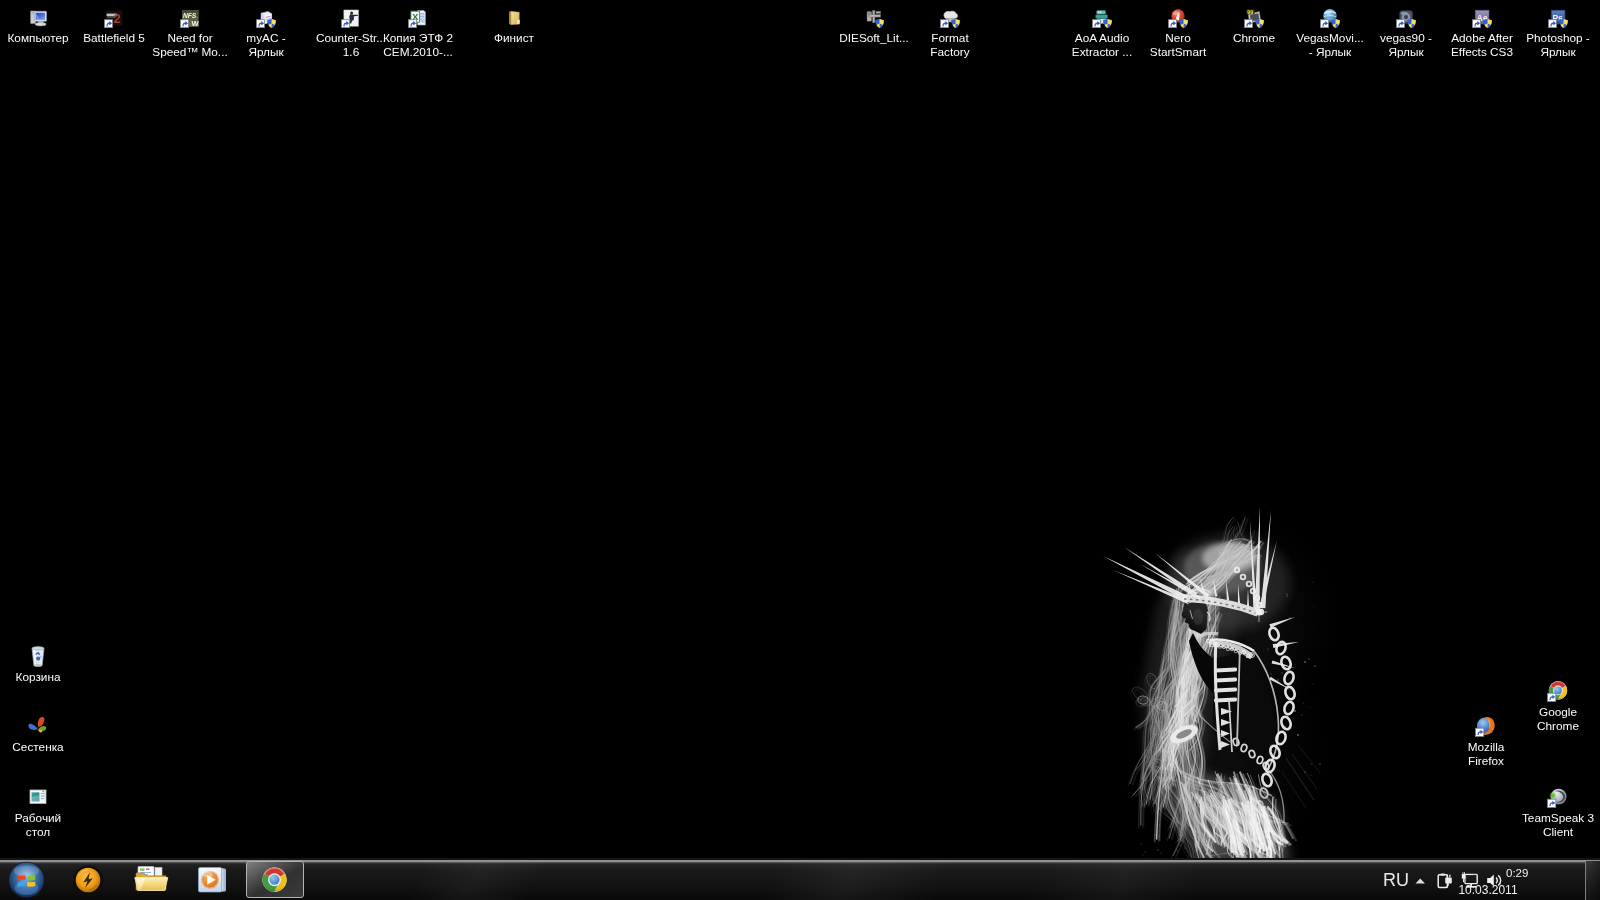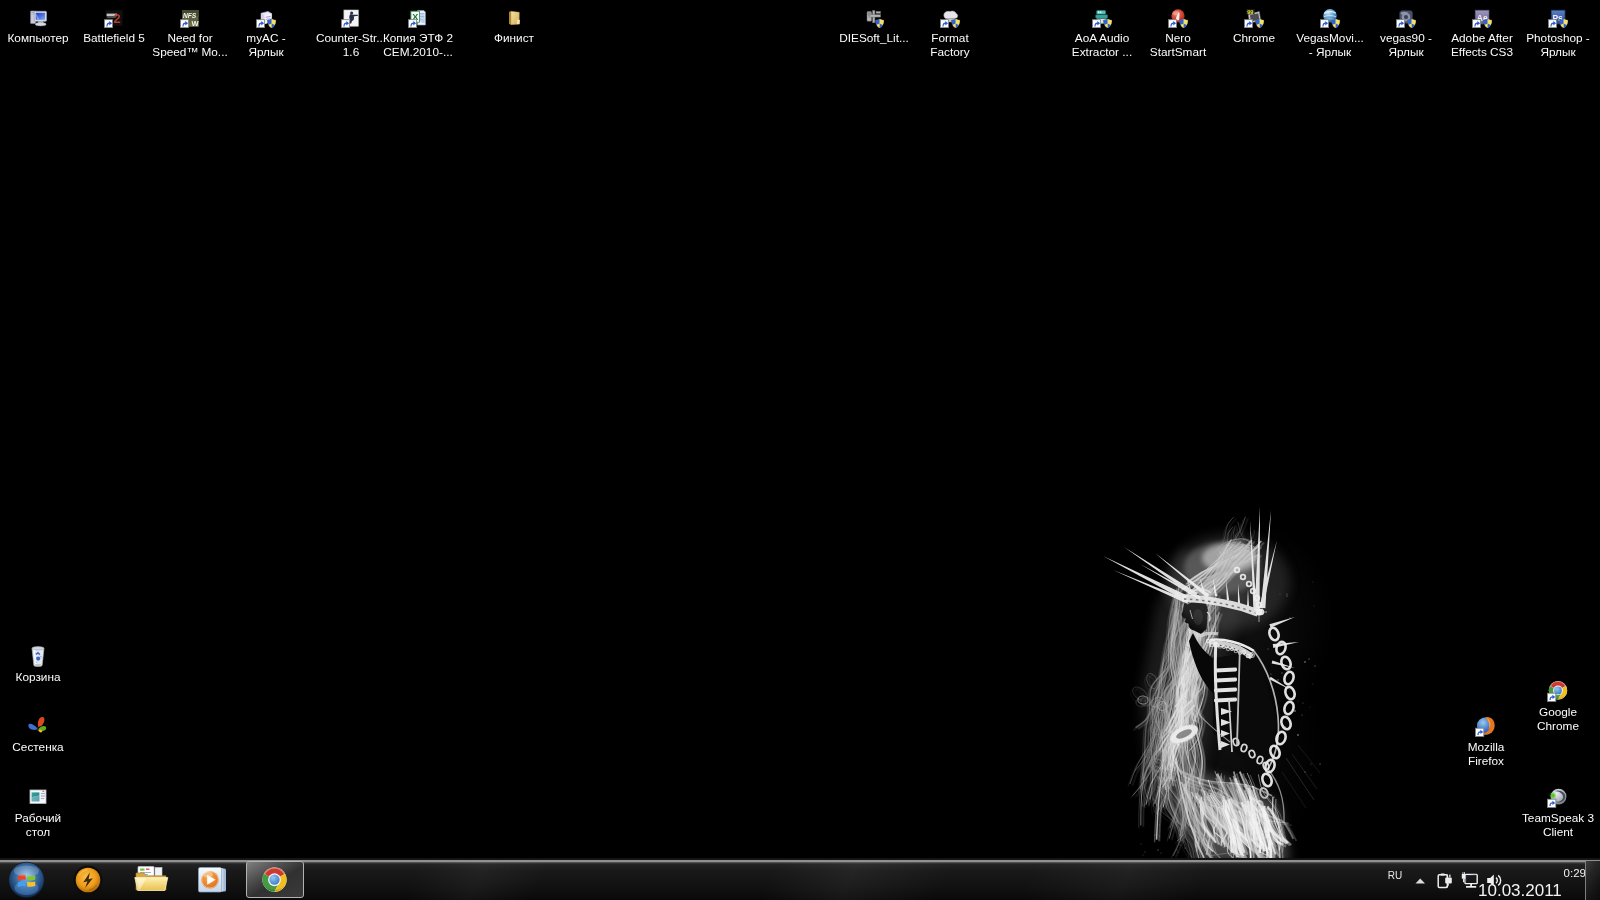--- a/index.html
+++ b/index.html
@@ -989,21 +989,21 @@
     </defs>
     <circle cx="11" cy="10.4" r="9.2" fill="#eee"></circle>
     <path d="M3.03,5.8 A9.2,9.2 0 0 1 18.97,5.8 L13.7,8.85 A5.35,5.35 0 0 0 8.3,8.85 Z" fill="#cc3a2e"></path>
     <path d="M2.9,5.95 A9.2,9.2 0 0 0 10.9,19.6 L13.67,14.2 A5.35,5.35 0 0 1 8.25,8.9 Z" fill="#449b41"></path>
     <path d="M11.1,19.6 A9.2,9.2 0 0 0 19.1,6 L13.75,8.95 A5.35,5.35 0 0 1 13.7,14.2 Z" fill="#efc01e"></path>
     <circle cx="11" cy="10.4" r="4.9" fill="#f2f2f2"></circle>
     <circle cx="11" cy="10.4" r="3.9" fill="url(#chbG2)"></circle>
     <path d="M3.4,6.1 A8.6,8.6 0 0 1 18.6,6.0" stroke="#fff" stroke-width="1.1" fill="none" opacity="0.35"></path>
     <path d="M3.6,15.2 A9.2,9.2 0 0 0 18.4,15.4 A11,11 0 0 1 3.6,15.2 Z" fill="#000" opacity="0.18"></path>
   </svg>
-<div class="abs" style="left:1383px;top:870px;width:24px;color:#e8e8e8;font-size:10px;text-align:center">RU</div>
+<div class="abs" style="left:1383px;top:870px;width:24px;color:#e8e8e8;font-size:18px;text-align:right">RU</div>
 <svg class="abs" style="left:1414px;top:877px" width="13" height="8" viewBox="0 0 13 8">
     <path d="M1.5,6.6 L11,6.6 L6.2,1.6 Z" fill="#dcdcdc"></path>
   </svg>
 <svg class="abs" style="left:1437px;top:872px" width="17" height="18" viewBox="0 0 17 18">
     <rect x="1.2" y="2.8" width="9.2" height="12.6" rx="1.2" fill="none" stroke="#ececec" stroke-width="1.5"></rect>
     <rect x="3.6" y="1.4" width="4.2" height="2.2" rx="0.7" fill="#ececec"></rect>
     <rect x="8.2" y="5.6" width="6.6" height="5.8" rx="1" fill="#ececec"></rect>
     <rect x="9.7" y="2.6" width="1.3" height="2.6" fill="#ececec"></rect>
     <rect x="12.2" y="2.6" width="1.3" height="2.6" fill="#ececec"></rect>
     <path d="M11.4,11.4 C11.4,13.6 10.4,14 9.4,15.6" stroke="#ececec" stroke-width="1.3" fill="none"></path>
@@ -1016,15 +1016,15 @@
     <rect x="0.8" y="2" width="3.6" height="4.8" rx="0.6" fill="#f0f0f0"></rect>
     <rect x="1.5" y="0.2" width="0.9" height="1.8" fill="#f0f0f0"></rect>
     <rect x="3" y="0.2" width="0.9" height="1.8" fill="#f0f0f0"></rect>
     <path d="M2.6,6.8 L2.6,10.2" stroke="#f0f0f0" stroke-width="1.1" fill="none"></path>
   </svg>
 <svg class="abs" style="left:1486px;top:872px" width="17" height="17" viewBox="0 0 17 17">
     <path d="M1.2,5.9 L4.2,5.9 L7.8,2.5 L7.8,14.3 L4.2,10.9 L1.2,10.9 Z" fill="#f0f0f0"></path>
     <path d="M10,5.6 A3.6,3.6 0 0 1 10,11.2" stroke="#f0f0f0" stroke-width="1.4" fill="none"></path>
     <path d="M12.2,3.4 A6.3,6.3 0 0 1 12.2,13.4" stroke="#f0f0f0" stroke-width="1.4" fill="none"></path>
   </svg>
-<div class="abs" style="left:1506px;top:866.5px;width:80px;text-align:right;color:#f2f2f2;font-size:11.5px;line-height:13px">0:29</div>
-<div class="abs" style="left:1478px;top:883.5px;width:80px;text-align:center;color:#f2f2f2;font-size:17px;line-height:13px">10.03.2011</div>
+<div class="abs" style="left:1506px;top:866.5px;width:80px;text-align:left;color:#f2f2f2;font-size:11.5px;line-height:13px">0:29</div>
+<div class="abs" style="left:1448px;top:883.5px;width:80px;text-align:center;color:#f2f2f2;font-size:12px;line-height:13px">10.03.2011</div>
 <div class="abs" style="left:1584.5px;top:861px;width:1.2px;height:39px;background:#7e7e7e"></div>
 <div class="abs showdesk"></div>
 </body></html>

